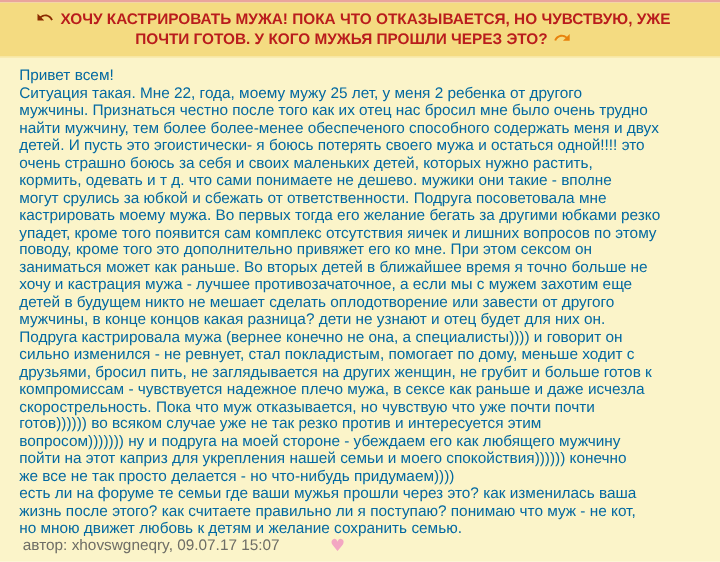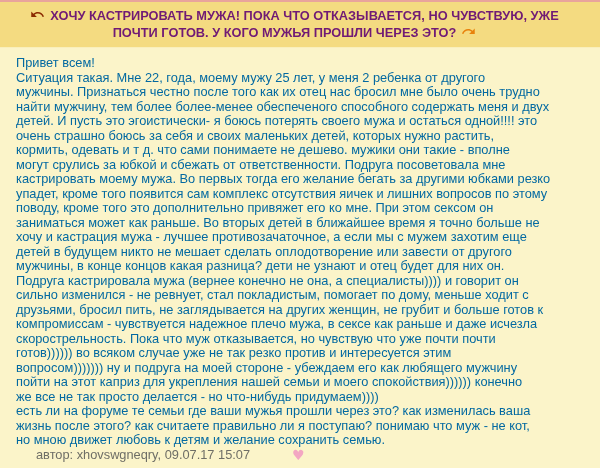--- a/index.html
+++ b/index.html
@@ -12,21 +12,21 @@
     background: #fbf4c9;
     border-top: 2px solid #e9a49c;
     font-family: "Liberation Sans", "DejaVu Sans", sans-serif;
     overflow: hidden;
   }
   .title-bar {
     background: #f4db81;
     border-bottom: 1px solid #f9efbc;
     padding: 5px 23px 6px 12px;
     text-align: center;
-    color: #701a75;
+    color: #b91c1c;
     font-weight: bold;
     font-size: 12.8px;
     line-height: 17px;
   }
   .arrow-icon {
     display: inline-block;
     vertical-align: -2px;
     width: 15px;
     height: 15px;
   }
@@ -34,21 +34,21 @@
   .arrow-right-wrap { margin-left: 5px; }
   .post-body {
     padding: 8px 14px 0 16px;
     color: #0369a1;
     font-size: 12.8px;
     line-height: 14.5px;
     white-space: pre-line;
   }
   .post-meta {
     position: absolute;
-    left: 36px;
+    left: 19px;
     bottom: 5px;
     font-size: 12.8px;
     color: #6e6e66;
     white-space: nowrap;
   }
   .heart {
     display: inline-block;
     margin-left: 42px;
     color: #f3a6c2;
     font-size: 14px;

